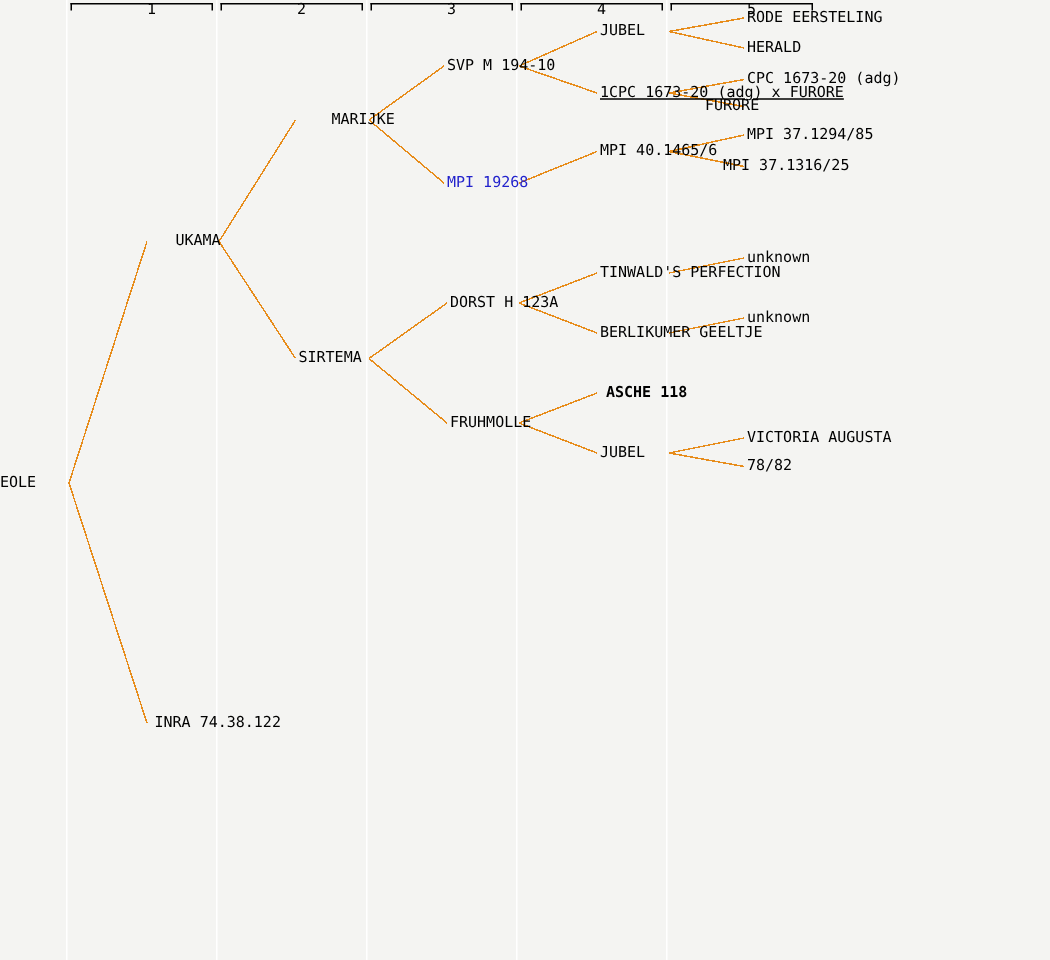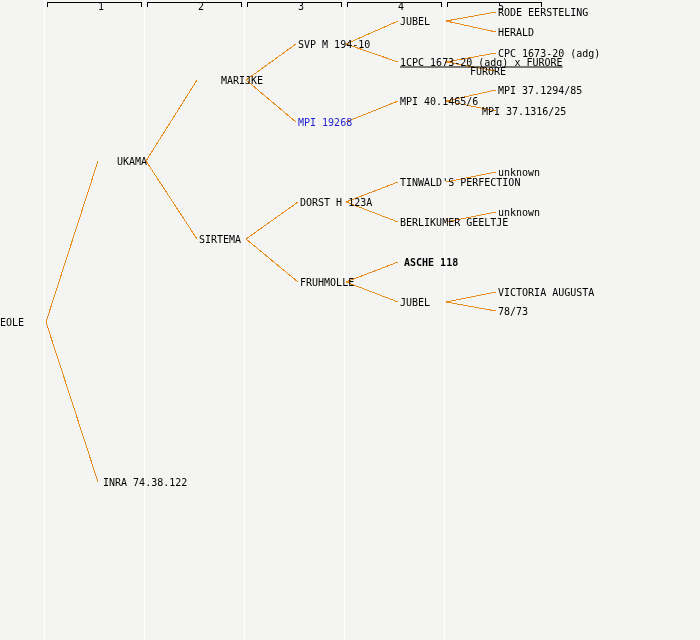--- a/index.html
+++ b/index.html
@@ -100,15 +100,15 @@
       <span class="node" style="left: 400px; top: 302px;">JUBEL</span>
       <span class="node" style="left: 498px; top: 12px;">RODE EERSTELING</span>
       <span class="node" style="left: 498px; top: 32px;">HERALD</span>
       <span class="node" style="left: 498px; top: 53px;">CPC 1673-20 (adg)</span>
       <span class="node" style="left: 470px; top: 71px;">FURORE</span>
       <span class="node" style="left: 498px; top: 90px;">MPI 37.1294/85</span>
       <span class="node" style="left: 482px; top: 111px;">MPI 37.1316/25</span>
       <span class="node" style="left: 498px; top: 172px;">unknown</span>
       <span class="node" style="left: 498px; top: 212px;">unknown</span>
       <span class="node" style="left: 498px; top: 292px;">VICTORIA AUGUSTA</span>
-      <span class="node" style="left: 498px; top: 311px;">78/73</span>
+      <span class="node" style="left: 498px; top: 311px;">78/82</span>
     </div>
 </div>
 
 </body></html>

